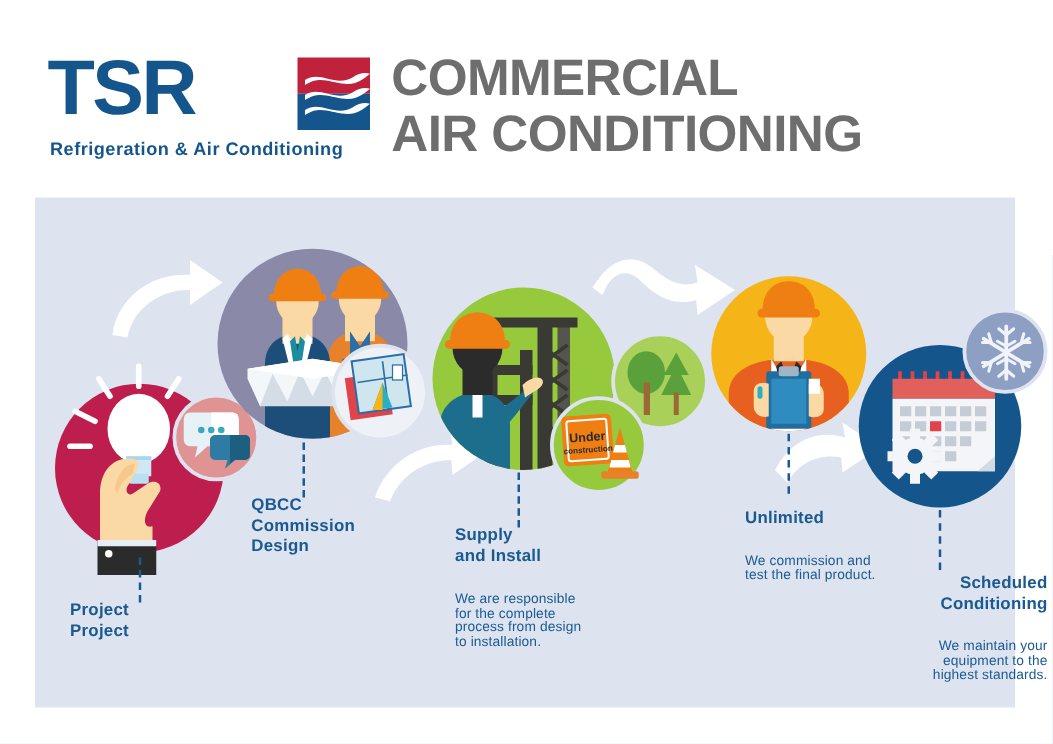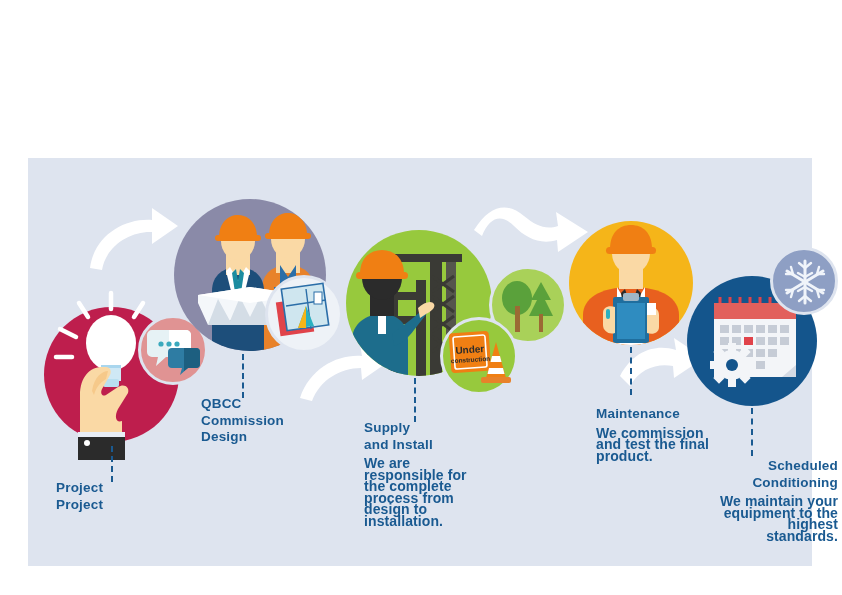--- a/index.html
+++ b/index.html
@@ -35,30 +35,53 @@
   }
 
   
   .panel{position:absolute;left:28px;top:158px;width:784px;height:408px;background:#dee4ef;}
 
   
   .circle{position:absolute;border-radius:50%;}
   .sub-circle{position:absolute;border-radius:50%;border:3px solid #dee4ef;box-sizing:border-box;}
   .label{position:absolute;color:#1a5a91;font-weight:bold;}
   .heading{font-size:13.5px;line-height:16.5px;letter-spacing:.2px;}
-  .body{font-size:14px;line-height:11.6px;font-weight:bold;letter-spacing:.1px;margin-top:5px;}
+  .body{font-size:11px;line-height:11.6px;font-weight:normal;letter-spacing:.1px;margin-top:21px;}
   .dash{position:absolute;border-left:2px dashed #1a5a91;}
 
   svg{display:block;overflow:visible;}
 </style>
 </head>
 <body>
 
 <div class="page">
 
+  <div class="header">
+
+    <div class="logo">
+      <div class="logo-tsr">TSR</div>
+
+      <div class="logo-mark">
+        <div class="top"></div>
+        <div class="bot"></div>
+        <svg width="58" height="58" viewBox="0 0 58 58">
+          <path d="M6 18 C18 10, 30 24, 44 16 C50 12, 54 12, 58 13 C52 18, 46 22, 38 21 C26 20, 18 14, 6 22 Z" fill="#ffffff"></path>
+          <path d="M6 30 C18 22, 30 36, 44 28 C50 24, 54 24, 58 25 C52 30, 46 34, 38 33 C26 32, 18 26, 6 34 Z" fill="#ffffff"></path>
+          <path d="M6 42 C18 34, 30 48, 44 40 C50 36, 54 36, 58 37 C52 42, 46 46, 38 45 C26 44, 18 38, 6 46 Z" fill="#ffffff"></path>
+        </svg>
+      </div>
+
+      <div class="logo-sub">Refrigeration &amp; Air Conditioning</div>
+    </div>
+
+    <div class="title">
+      <div>COMMERCIAL</div>
+      <div>AIR CONDITIONING</div>
+    </div>
+  </div>
 
   <div class="panel">
 
     <svg style="position:absolute;left:0;top:0;" width="784" height="408">
 
       <g>
         <path d="M62 110 C66 78, 96 60, 124 62 L124 50 L150 68 L124 86 L124 74 C102 73, 78 88, 74 112 Z" fill="#ffffff"></path>
       </g>
 
       <g>
@@ -268,21 +291,21 @@
         <path d="M34 92 C34 86 40 84 46 86 L46 112 C40 114 34 110 34 104 Z" fill="#fad9a5"></path>
         <path d="M78 86 C84 84 90 88 90 94 L90 106 C90 112 84 114 78 112 Z" fill="#fad9a5"></path>
         <rect x="78" y="82" width="9" height="12" fill="#ffffff"></rect>
         <rect x="37" y="88" width="4" height="10" rx="2" fill="#2ab0c0"></rect>
       </g>
     </svg>
 
     <div class="dash" style="left:602px;top:189px;height:48px;"></div>
 
     <div class="label" style="left:568px;top:248px;width:120px;">
-      <div class="heading">Maintenance</div>
+      <div class="heading">Unlimited</div>
       <div class="body">We commission and test the final product.</div>
     </div>
 
     <div class="circle" style="left:659px;top:118px;width:130px;height:130px;background:#14558c;"></div>
 
     <svg style="position:absolute;left:676px;top:135px;" width="100" height="98">
 
       <g stroke="#e0434a" stroke-width="3" fill="none">
         <path d="M16 4 v8"></path>
           <path d="M26 4 v8"></path>

